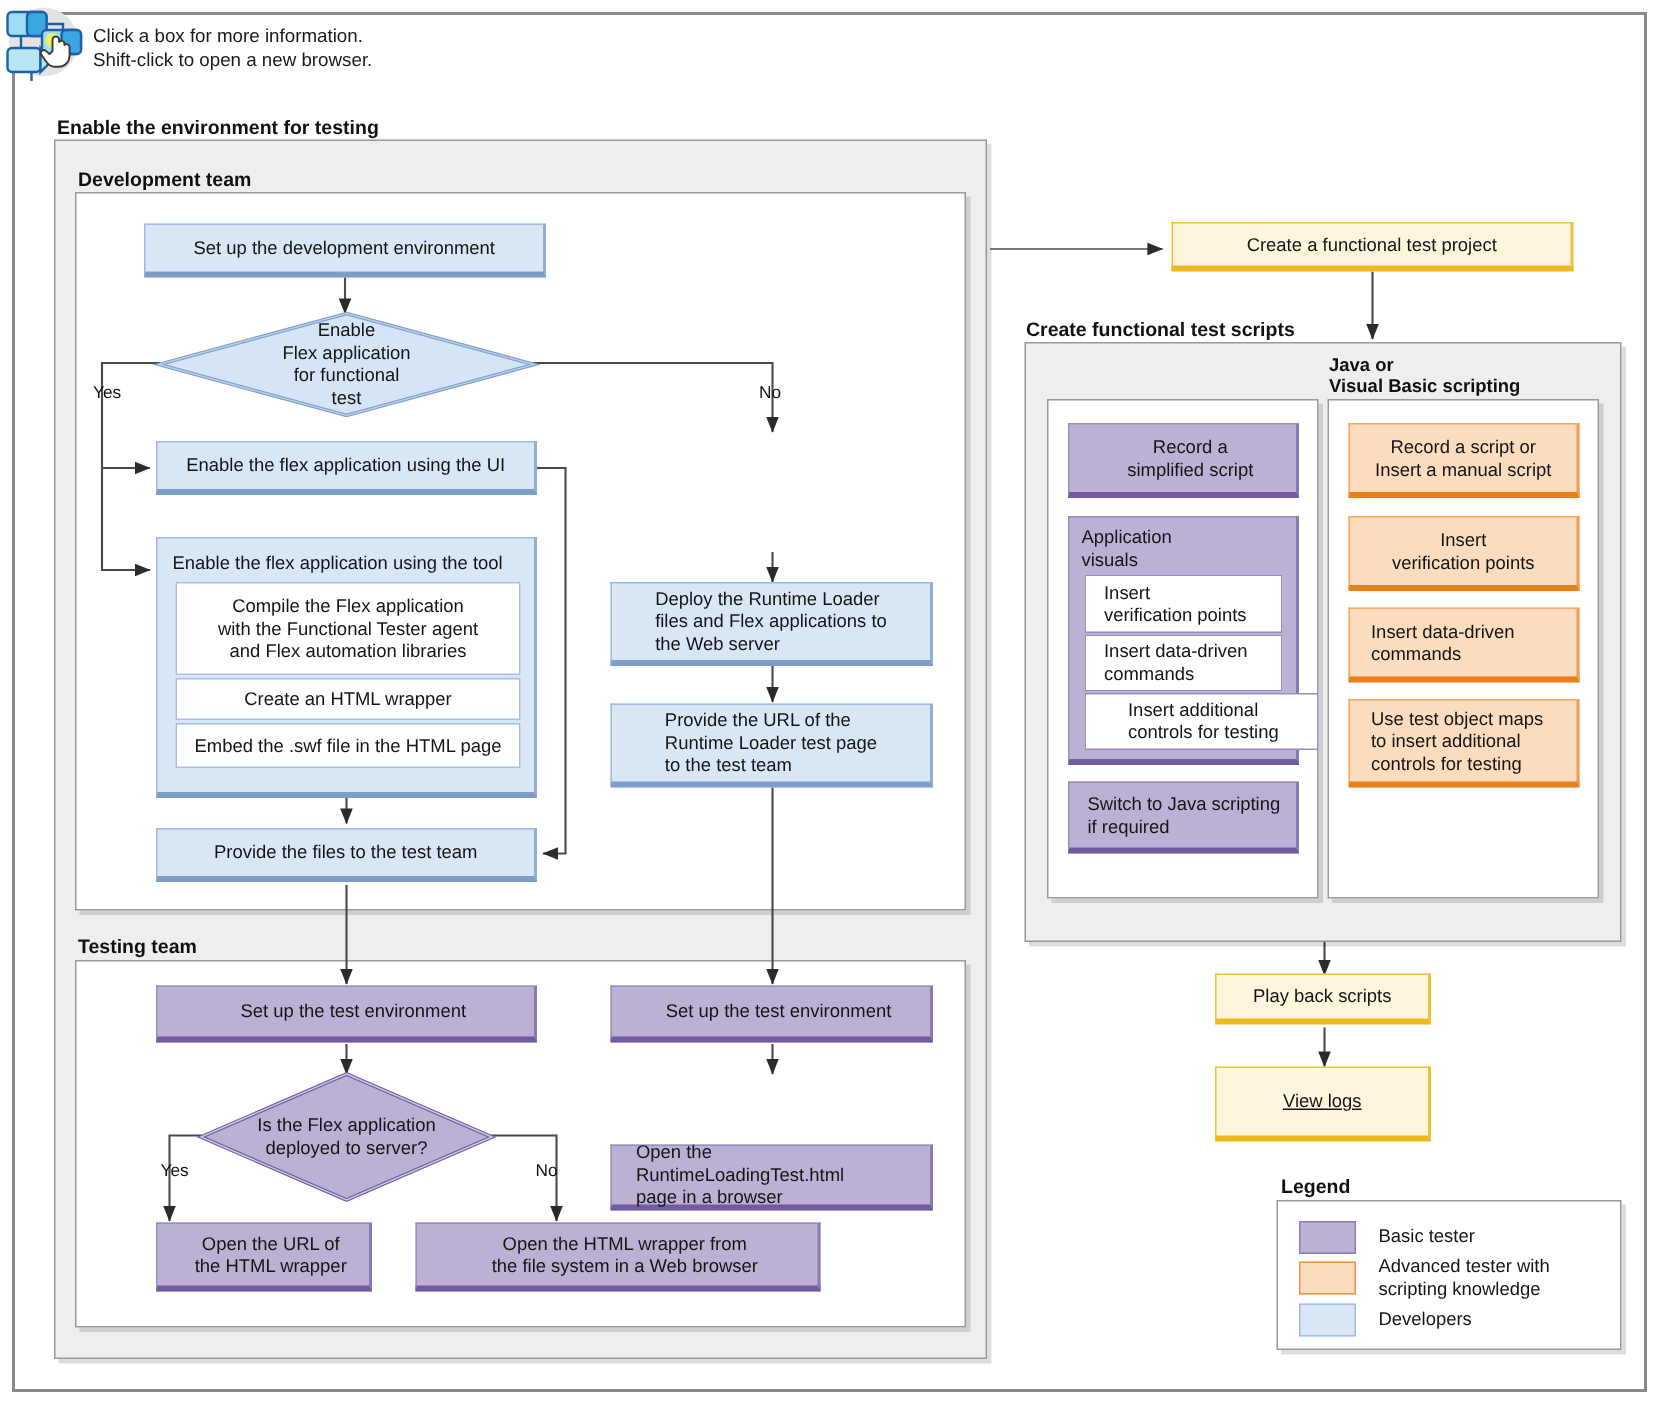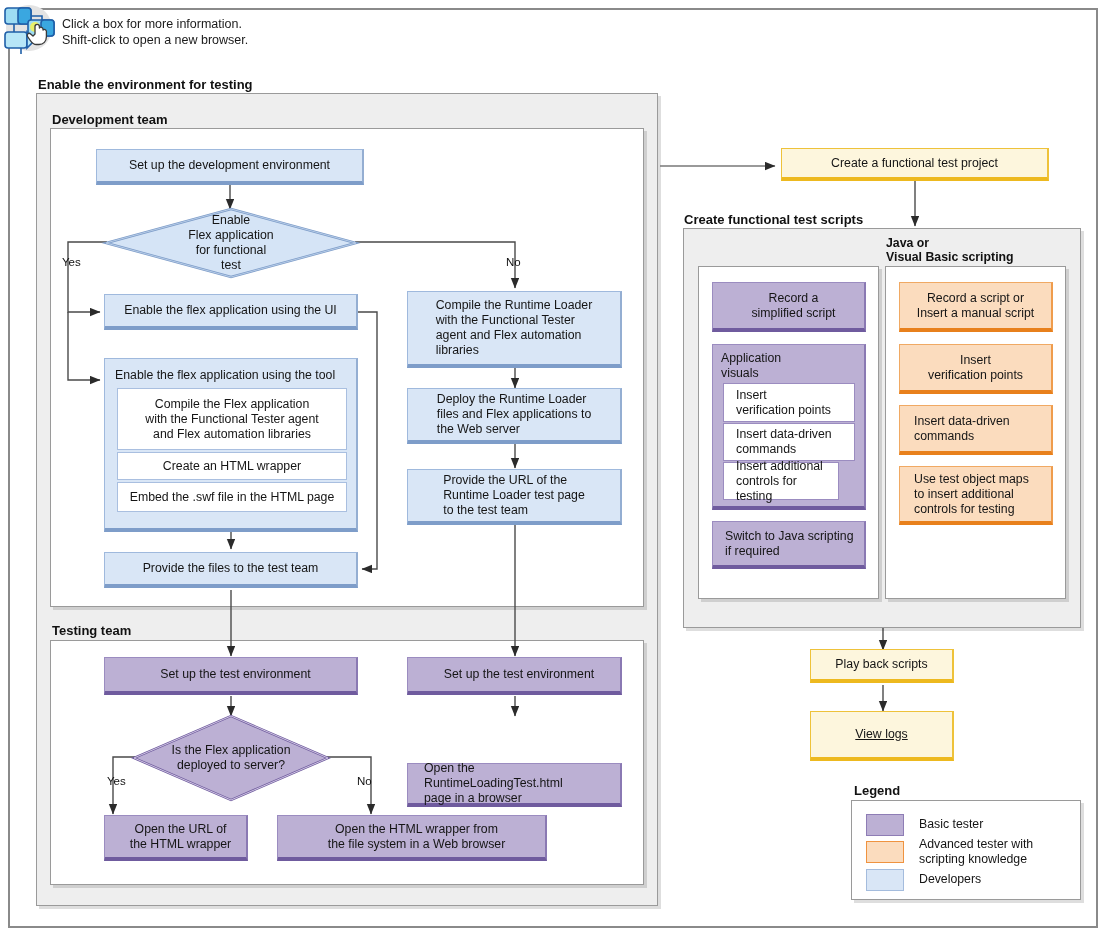--- a/index.html
+++ b/index.html
@@ -177,26 +177,20 @@
     <span>Create an HTML wrapper</span>
   </div>
   <div class="node blue-plain" style="left:117px;top:482px;width:230px;height:30px;">
     <span>Embed the .swf file in the HTML page</span>
   </div>
 
   <div class="node blue" style="left:104px;top:552px;width:254px;height:36px;">
     <span>Provide the files to the test team</span>
   </div>
 
-  <div class="node blue" style="left:407px;top:291px;width:215px;height:77px;">
-    <span style="white-space:pre-line;text-align:left">Compile the Runtime Loader
-with the Functional Tester
-agent and Flex automation
-libraries</span>
-  </div>
   <div class="node blue" style="left:407px;top:388px;width:215px;height:56px;">
     <span style="white-space:pre-line;text-align:left">Deploy the Runtime Loader
 files and Flex applications to
 the Web server</span>
   </div>
   <div class="node blue" style="left:407px;top:469px;width:215px;height:56px;">
     <span style="white-space:pre-line;text-align:left">Provide the URL of the
 Runtime Loader test page
 to the test team</span>
   </div>
@@ -259,21 +253,21 @@
 visuals</span>
   </div>
   <div class="node purple-plain left" style="left:723px;top:383px;width:132px;height:39px;padding-left:12px;">
     <span style="white-space:pre-line">Insert
 verification points</span>
   </div>
   <div class="node purple-plain left" style="left:723px;top:423px;width:132px;height:38px;padding-left:12px;">
     <span style="white-space:pre-line">Insert data-driven
 commands</span>
   </div>
-  <div class="node purple-plain left" style="left:723px;top:462px;width:116px;height:38px;padding-left:12px;">
+  <div class="node purple-plain left" style="left:723px;top:462px;width:156px;height:38px;padding-left:28px;">
     <span style="white-space:pre-line">Insert additional
 controls for testing</span>
   </div>
   <div class="node purple left" style="left:712px;top:521px;width:154px;height:48px;padding-left:12px;">
     <span style="white-space:pre-line">Switch to Java scripting
 if required</span>
   </div>
 
   <div class="node orange" style="left:899px;top:282px;width:154px;height:50px;">
     <span style="white-space:pre-line">Record a script or

